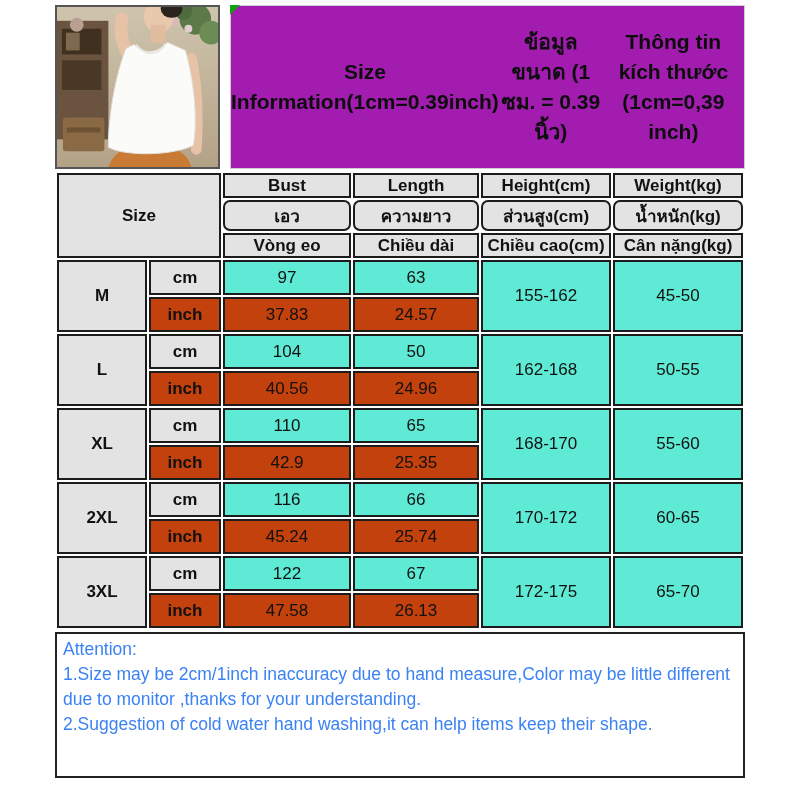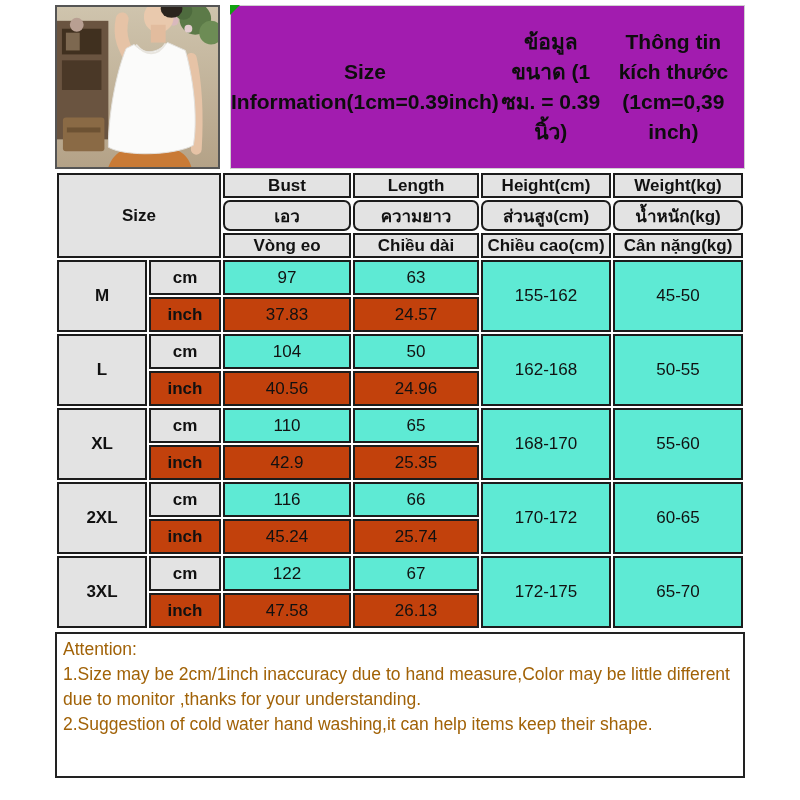--- a/index.html
+++ b/index.html
@@ -46,21 +46,21 @@
   .corner-size { font-size:32px; font-weight:bold; background:#e3e3e3; }
   .size-label { font-size:19px; font-weight:bold; background:#e3e3e3; }
   .unit-label { font-weight:bold; }
   .th-txt { font-size:16px;border-radius:7px; }
 
   
   .attention-box {
     margin-top:2px; width:690px; min-height:146px;
     border:2px solid #222; background:#ffffff;
     padding:3px 10px 8px 6px;
-    font-size:17.5px; line-height:1.42; color:#a16207;
+    font-size:17.5px; line-height:1.42; color:#3b82f6;
   }
   .attention-box p { margin:0; }
 </style>
 </head>
 <body>
 
 <div class="sheet">
 
   <div class="top-row">
     <div class="photo-cell">

